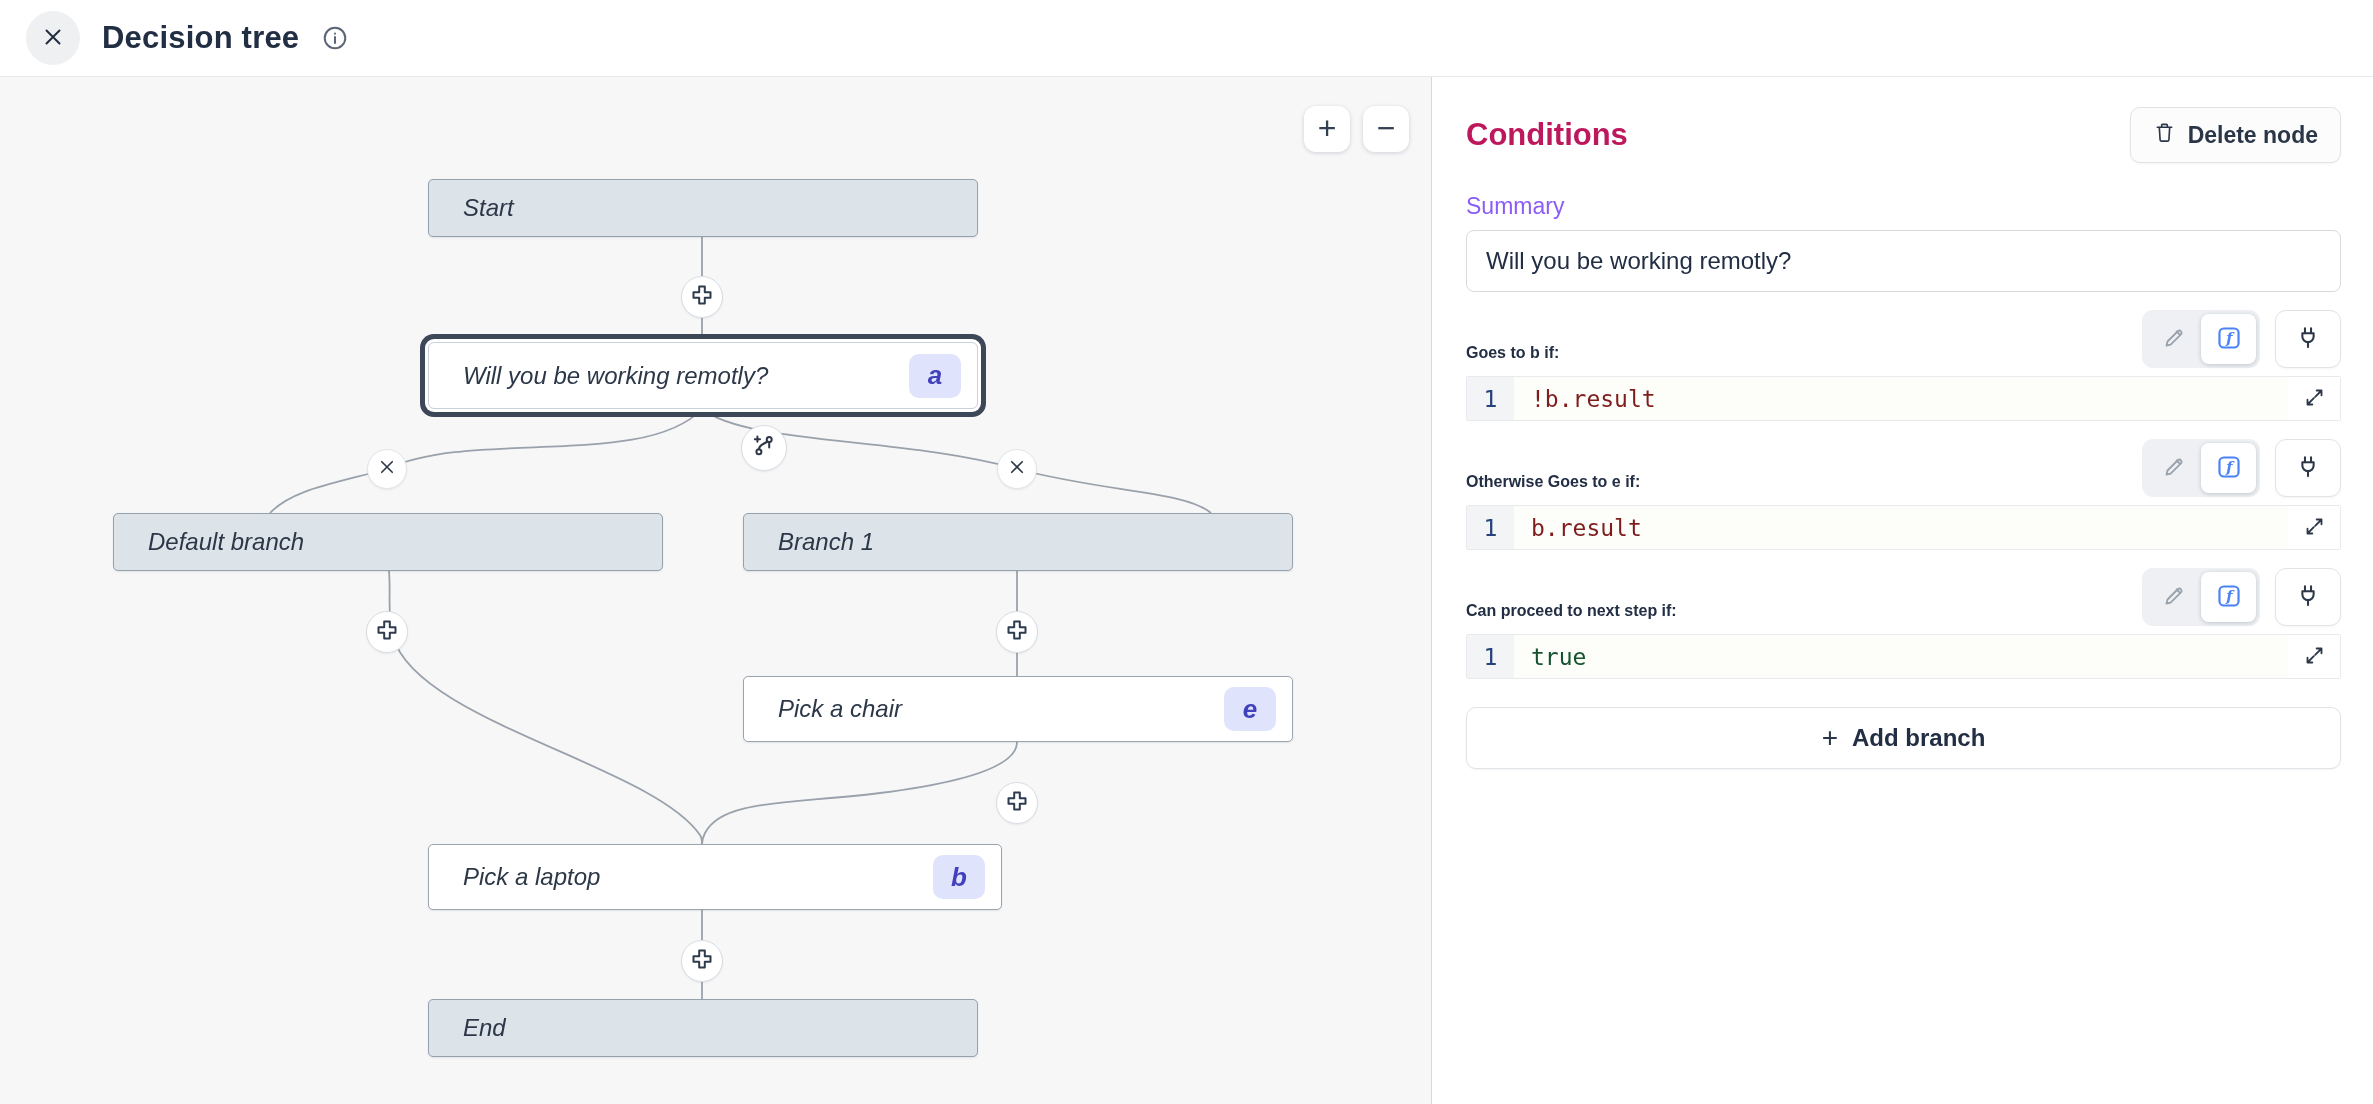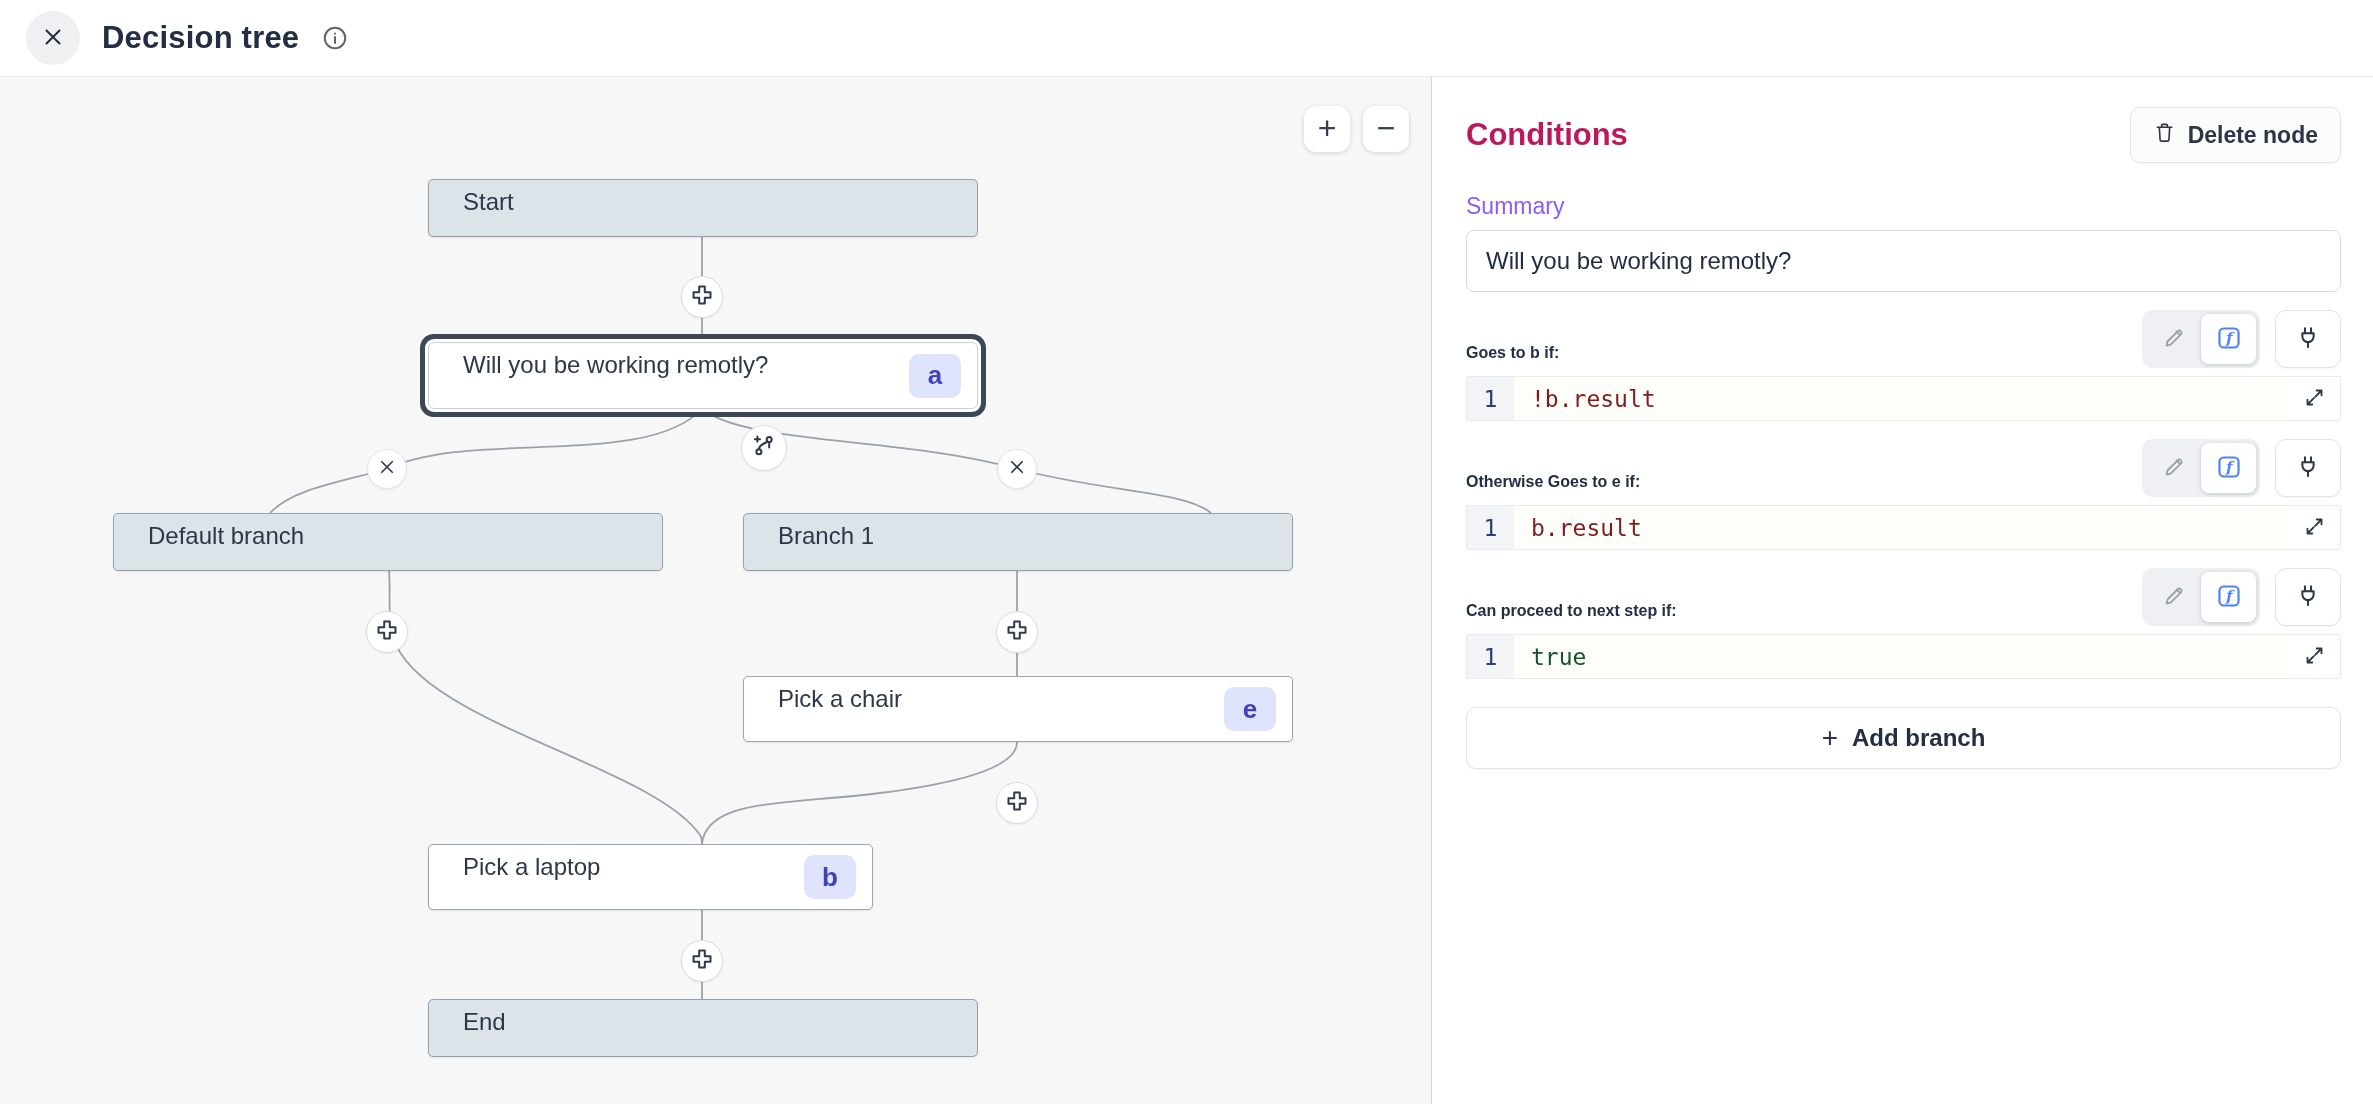--- a/index.html
+++ b/index.html
@@ -23,23 +23,23 @@
   .page-title { font-size:31px; font-weight:700; color:#222e44; letter-spacing:.2px; }
   .info-icon { display:flex; align-items:center; }
 
   
   .canvas {
     position:absolute; left:0; top:77px; width:1432px; height:1027px;
     background:#f7f7f8; border-right:1px solid #d5d8dc; overflow:hidden;
   }
   svg.edges { position:absolute; left:0; top:0; width:1432px; height:1027px; }
   .node {
-    position:absolute; display:flex; align-items:flex-start;
+    position:absolute; display:flex; align-items:center;
     padding:8px 34px; font-size:24px; color:#2c3748;
-    border-radius:5px; box-shadow:0 1px 2px rgba(40,50,70,.10);
+    border-radius:5px; box-shadow:0 1px 2px rgba(40,50,70,.10);font-style:italic;
   }
   .node-gray  { background:#dce3e9; border:1.5px solid #96a1ae; }
   .node-white { background:#ffffff; border:1.5px solid #9aa5b0; }
   .node-selected {
     background:#ffffff; border:1.5px solid #c9d0d8; border-radius:6px;
     box-shadow:0 0 0 3px #ffffff, 0 0 0 8px #3c4758;
   }
   .node .badge {
     position:absolute; right:16px; top:50%; transform:translateY(-50%);
     min-width:52px; height:44px; border-radius:10px;
@@ -175,21 +175,21 @@
 
     <div class="node node-gray" style="left:743px; top:436px; width:550px; height:58px;">
       <span>Branch 1</span>
     </div>
 
     <div class="node node-white" style="left:743px; top:599px; width:550px; height:66px;">
       <span>Pick a chair</span>
       <span class="badge">e</span>
     </div>
 
-    <div class="node node-white" style="left:428px; top:767px; width:445px; height:66px;">
+    <div class="node node-white" style="left:428px; top:767px; width:574px; height:66px;">
       <span>Pick a laptop</span>
       <span class="badge">b</span>
     </div>
 
     <div class="node node-gray" style="left:428px; top:922px; width:550px; height:58px;">
       <span>End</span>
     </div>
 
     <div class="connector plus" style="left:702px; top:220px;">
       <span>

